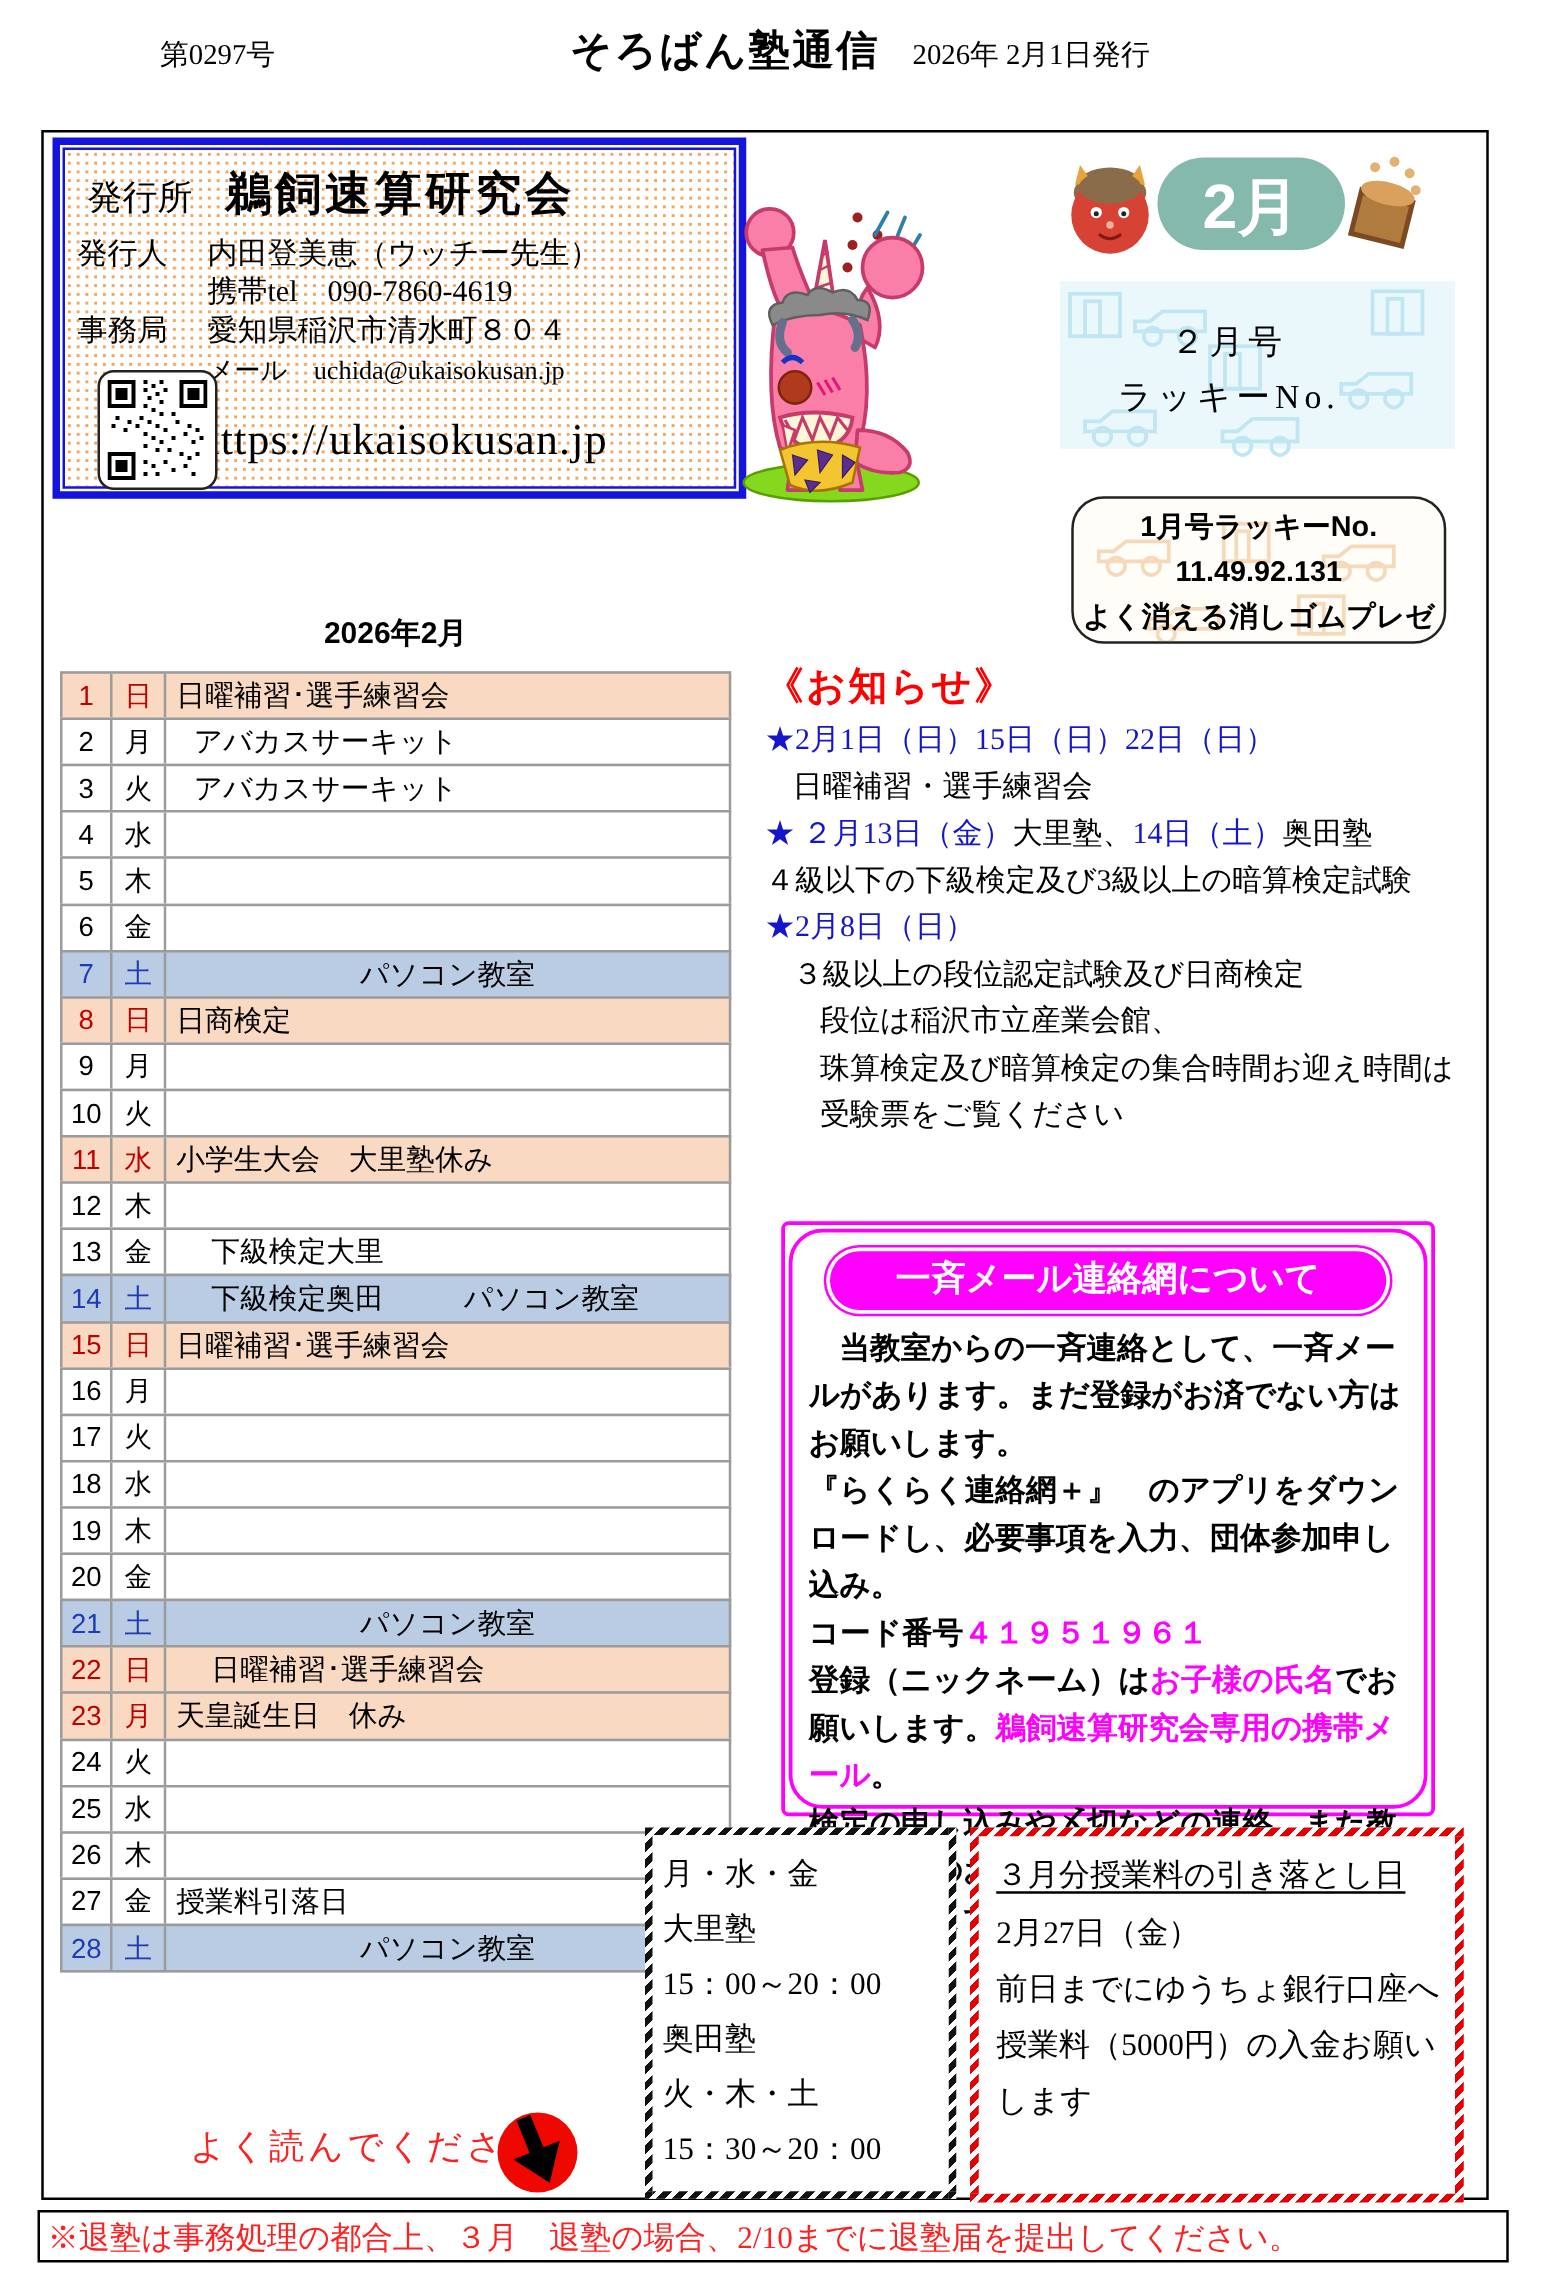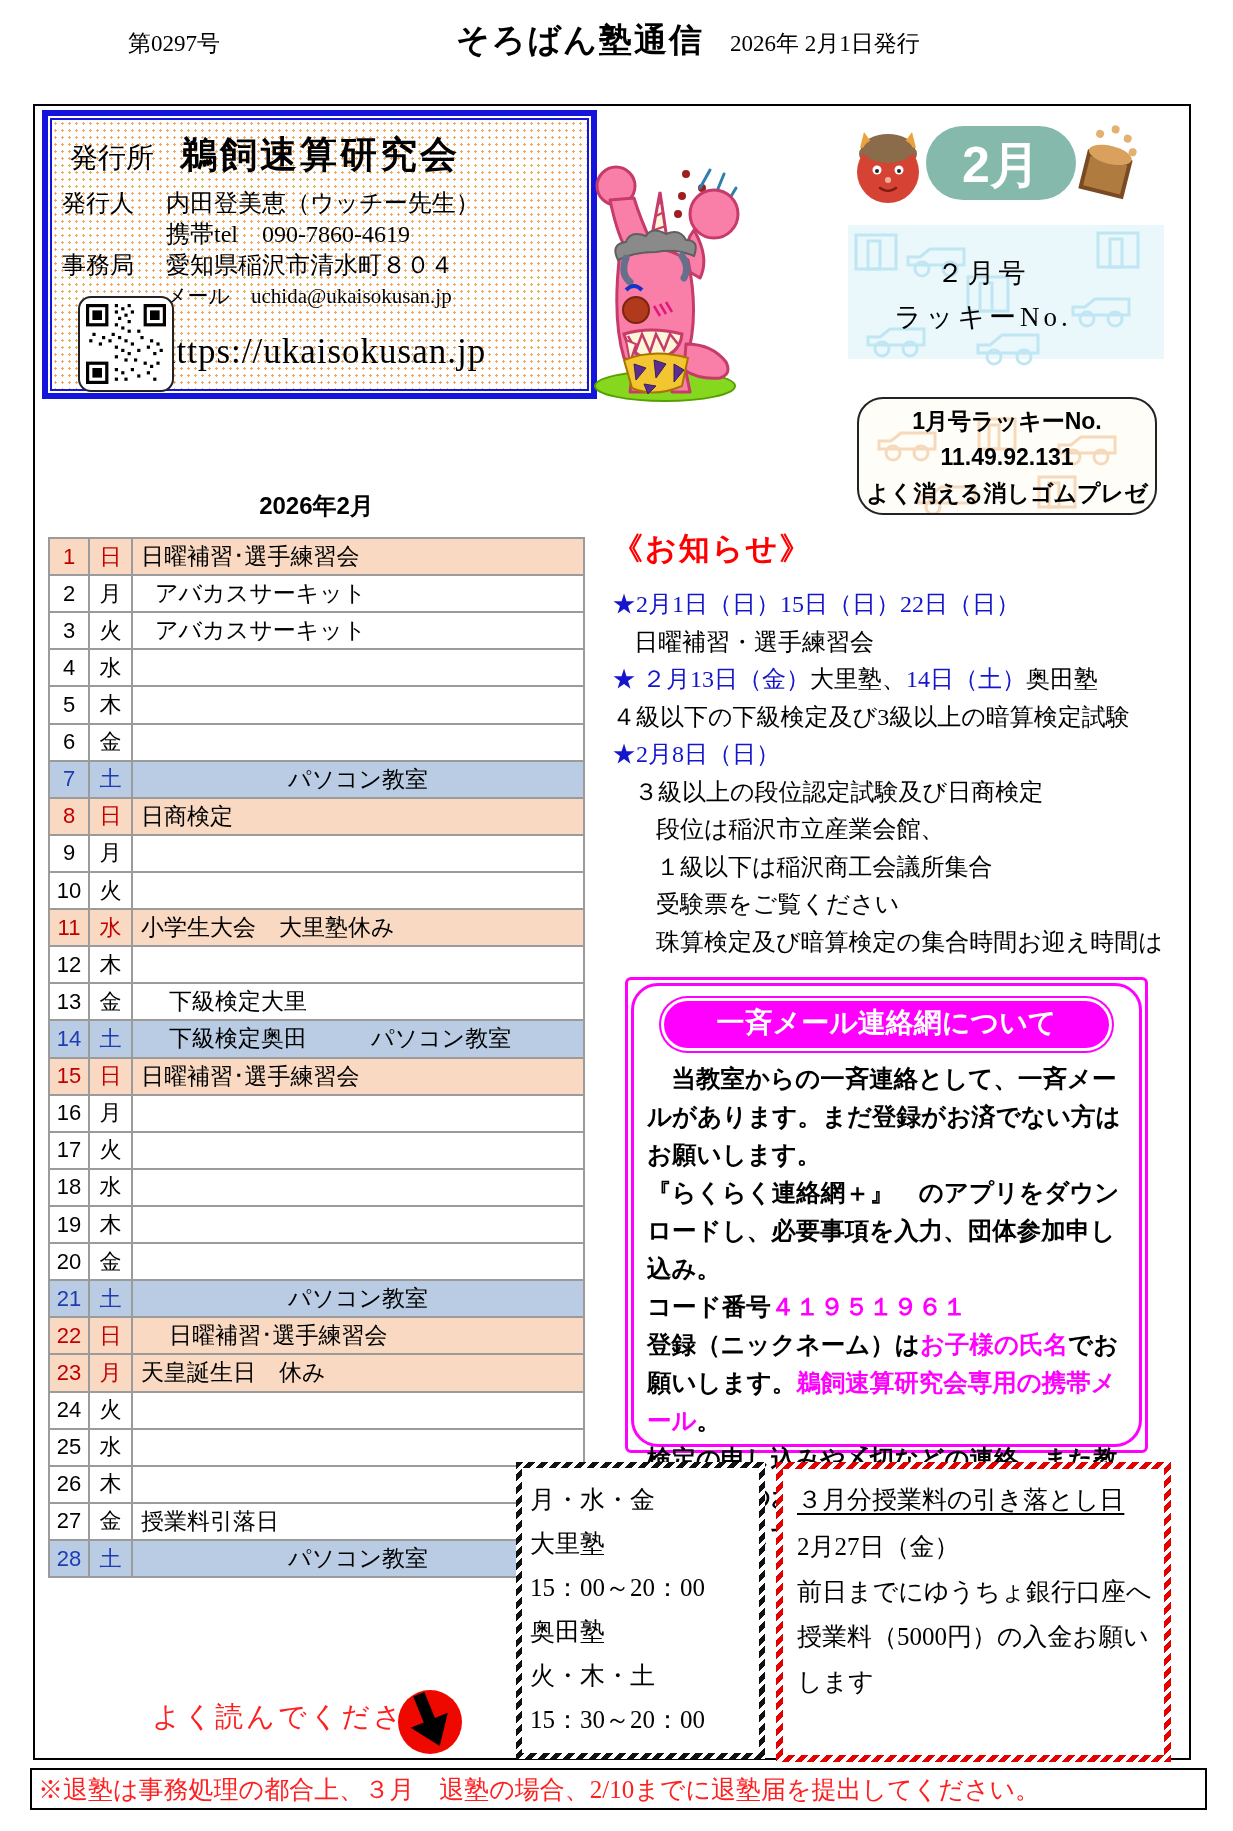--- a/index.html
+++ b/index.html
@@ -55,21 +55,21 @@
   .c-date,.c-wd{display:flex;align-items:center;justify-content:center;font-size:22px;
       border-right:2px solid #9b9b9b;}
   .c-ev{display:flex;align-items:center;font-size:23px;padding-left:8px;}
   .c-ev.center{justify-content:center;padding-left:0;}
   .cal-row.sun{background:#f9d9c1;} .cal-row.sun .c-date,.cal-row.sun .c-wd{color:#c00000;}
   .cal-row.sat{background:#b9cce4;} .cal-row.sat .c-date,.cal-row.sat .c-wd{color:#1f3bb3;}
   .ev2-b{margin-left:64px;}
 
   
   #ann{left:612px;top:528px;width:577px;}
-  #ann-title{color:#ff0000;font-weight:bold;font-size:31px;letter-spacing:2px;margin-bottom:16px;}
+  #ann-title{color:#ff0000;font-weight:bold;font-size:31px;letter-spacing:2px;margin-bottom:4px;}
   .ann-line{font-size:24px;line-height:37.5px;white-space:nowrap;}
   .ann-line .blue{color:#1515cc;} .ann-line .black{color:#000;}
 
   
   #mail-box{left:625px;top:977px;width:523px;height:476px;border:3px solid #ff00ff;border-radius:6px;
       box-sizing:border-box;background:#fff;}
   #mail-inner{position:absolute;inset:3px;border:3px solid #ff00ff;border-radius:27px;}
   #mail-pill{width:88%;margin:15px auto 10px;background:#ff00ff;color:#fff;font-weight:bold;
       font-size:28px;text-align:center;border-radius:999px;padding:3px 0 6px;
       box-shadow:0 0 0 3px #fff,0 0 0 5px #ff00ff;}
@@ -535,23 +535,22 @@
 <div class="abs serif" id="ann">
   <div id="ann-title">《お知らせ》</div>
   <div id="ann-lines">
       <div class="ann-line" style="padding-left: 0px;"><span class="blue">★2月1日（日）15日（日）22日（日）</span></div>
       <div class="ann-line" style="padding-left: 22px;"><span class="black">日曜補習・選手練習会</span></div>
       <div class="ann-line" style="padding-left: 0px;"><span class="blue">★ ２月13日（金）</span><span class="black">大里塾、</span><span class="blue">14日（土）</span><span class="black">奥田塾</span></div>
       <div class="ann-line" style="padding-left: 0px;"><span class="black">４級以下の下級検定及び3級以上の暗算検定試験</span></div>
       <div class="ann-line" style="padding-left: 0px;"><span class="blue">★2月8日（日）</span></div>
       <div class="ann-line" style="padding-left: 22px;"><span class="black">３級以上の段位認定試験及び日商検定</span></div>
       <div class="ann-line" style="padding-left: 44px;"><span class="black">段位は稲沢市立産業会館、</span></div>
-      <div class="ann-line" style="padding-left: 44px;"><span class="black">１級以下は稲沢商工会議所集合</span></div>
+      <div class="ann-line" style="padding-left: 44px;"><span class="black">珠算検定及び暗算検定の集合時間お迎え時間は</span></div>
       <div class="ann-line" style="padding-left: 44px;"><span class="black">受験票をご覧ください</span></div>
-      <div class="ann-line" style="padding-left: 44px;"><span class="black">珠算検定及び暗算検定の集合時間お迎え時間は</span></div>
     </div>
 </div>
 
 <div class="abs" id="mail-box">
   <div id="mail-inner">
     <div id="mail-pill">一斉メール連絡網について</div>
     <div id="mail-body">
         <div><span>　当教室からの一斉連絡として、一斉メールがあります。まだ登録がお済でない方はお願いします。</span></div>
         <div><span>『らくらく連絡網＋』　のアプリをダウンロードし、必要事項を入力、団体参加申し込み。</span></div>
         <div><span>コード番号</span><span class="magenta">４１９５１９６１</span></div>

